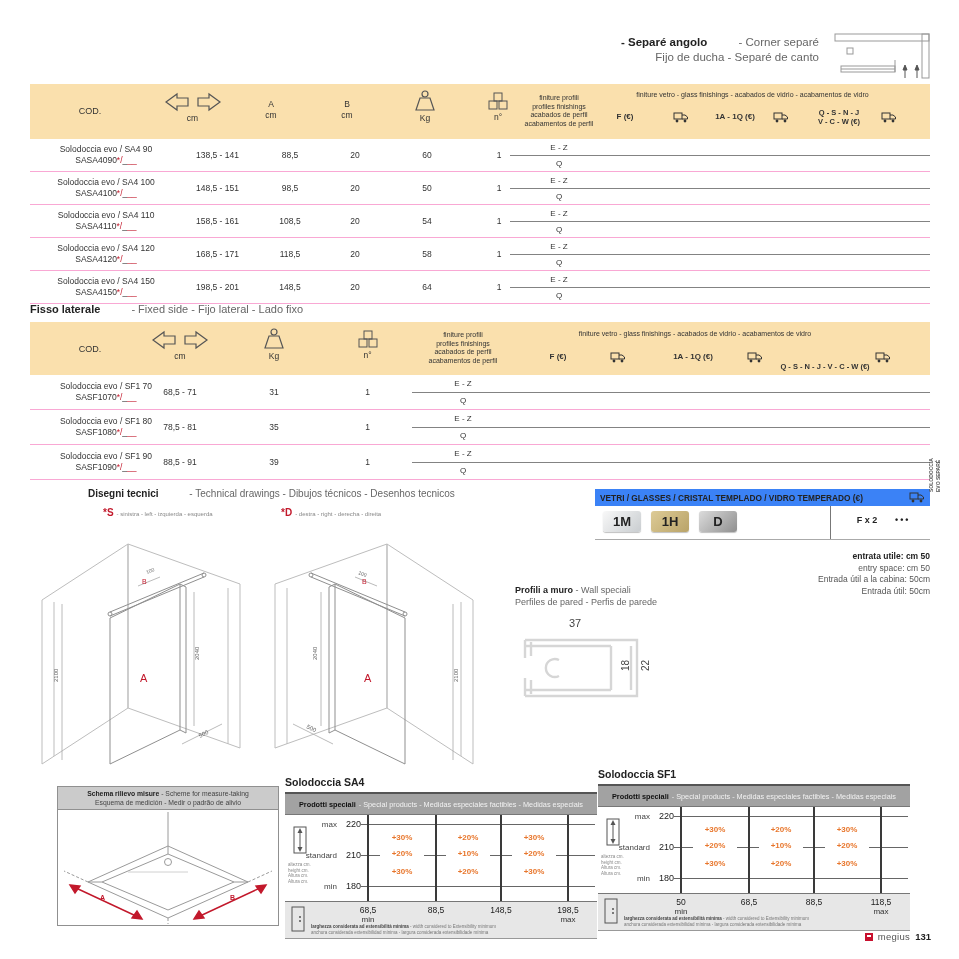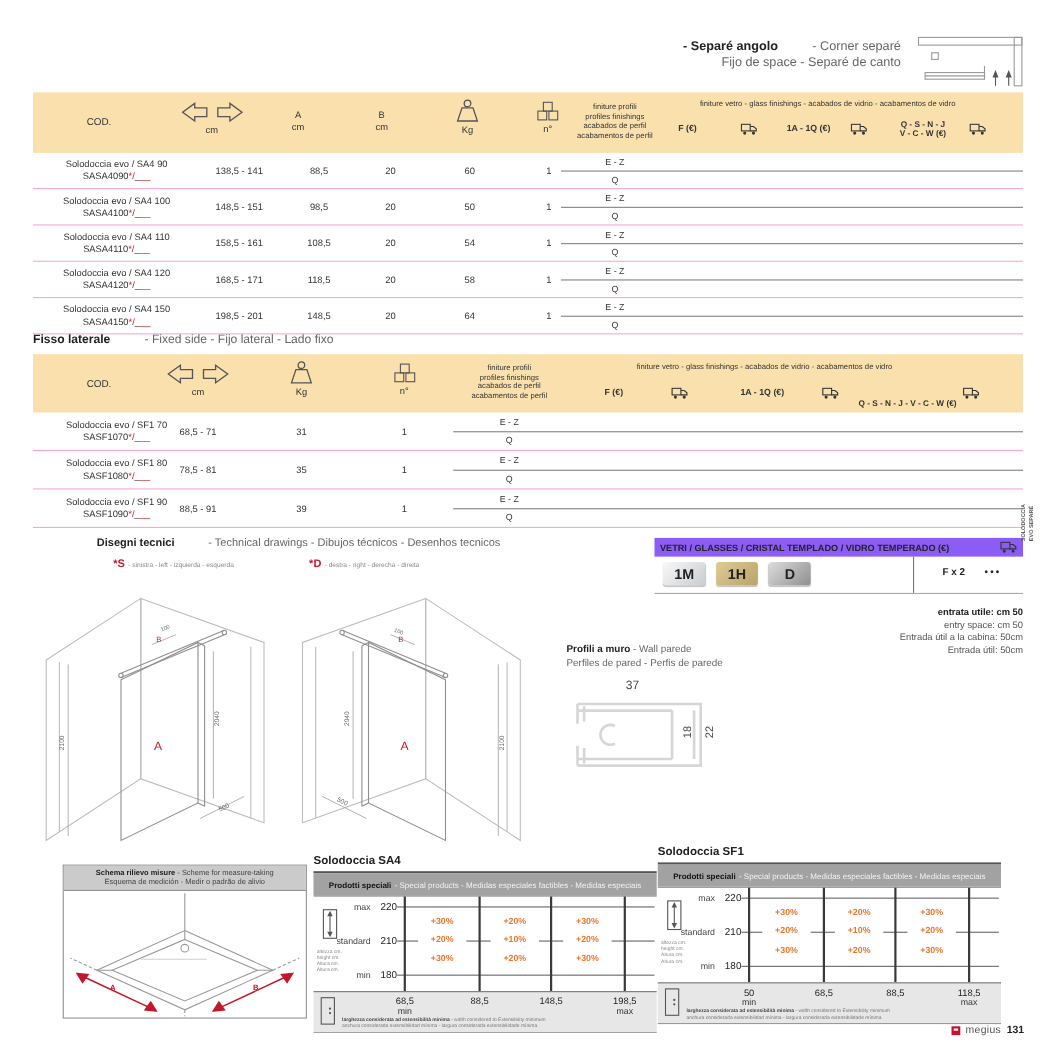--- a/index.html
+++ b/index.html
@@ -76,21 +76,21 @@
   .sect-h{position:absolute;font-size:11px;}
   .sect-h .b{font-size:11px;}
 
   
   .marker{position:absolute;font-size:6px;color:#888;}
   .marker .mk{color:#c2182b;font-size:10px;font-weight:bold;margin-right:3px;}
   .draw{position:absolute;}
 
   
   .vetri{position:absolute;left:595px;top:489px;width:335px;}
-  .vetri-title{height:17px;background:#8b5cf6;display:flex;align-items:center;font-size:8.3px;font-weight:bold;
+  .vetri-title{height:17px;background:#3b82f6;display:flex;align-items:center;font-size:8.3px;font-weight:bold;
                color:#222;padding:0 5px;box-sizing:border-box;}
   .vetri-title .sp{flex:1;}
   .vetri-body{position:relative;height:33px;border-bottom:1px solid #aaa;}
   .swatch{position:absolute;top:5px;width:38px;height:21px;border-radius:3px;display:flex;align-items:center;
           justify-content:center;font-size:13px;font-weight:bold;color:#222;box-shadow:0 1px 1px rgba(0,0,0,.25);}
   .sw-1m{left:8px;background:linear-gradient(135deg,#f8f8f8,#c9cdd0);}
   .sw-1h{left:56px;background:linear-gradient(135deg,#ddcb96,#b9a368);}
   .sw-d{left:104px;background:linear-gradient(135deg,#dcdcdc,#8f8f8f);}
   .vetri-div{position:absolute;left:235px;top:0;bottom:0;width:1px;background:#777;}
   .fx2{position:absolute;left:244px;top:9px;width:56px;text-align:center;font-size:9px;font-weight:bold;color:#222;}
@@ -139,21 +139,21 @@
   .pgnum{font-weight:bold;color:#222;}
   svg{display:block;}
 </style>
 </head>
 <body>
 
 <div class="page">
 
   <div class="hdr-text">
     <div><span class="b">- Separé angolo</span><span class="grey"> - Corner separé</span></div>
-    <div class="grey">Fijo de space - Separé de canto</div>
+    <div class="grey">Fijo de ducha - Separé de canto</div>
   </div>
   <div class="hdr-diagram">
     <svg width="105" height="58" viewBox="0 0 105 58">
       <g fill="none" stroke="#999" stroke-width="1">
         <rect x="2" y="12" width="94" height="7"></rect>
         <rect x="89" y="12" width="7" height="44"></rect>
         <rect x="8" y="44" width="54" height="6"></rect>
           <line x1="8" y1="47" x2="62" y2="47"></line>
         <rect x="14" y="26" width="6" height="6"></rect>
         <line x1="62" y1="50" x2="62" y2="38"></line>
@@ -556,21 +556,21 @@
   </div>
 
   <div class="entrata">
     <div class="b">entrata utile: cm 50</div>
     <div>entry space: cm 50</div>
     <div>Entrada útil a la cabina: 50cm</div>
     <div>Entrada útil: 50cm</div>
   </div>
 
   <div class="muro-txt">
-    <div><span class="b" style="font-size:9px;">Profili a muro</span><span> - Wall parede</span></div>
+    <div><span class="b" style="font-size:9px;">Profili a muro</span><span> - Wall speciali</span></div>
     <div>Perfiles de pared - Perfis de parede</div>
   </div>
   <div class="dim37">37</div>
   <div class="draw" style="left:515px;top:632px;">
     <svg width="130" height="72" viewBox="0 0 130 72">
       <g fill="none" stroke="#d6d6d6" stroke-width="2.4">
         <path d="M10 8 H122 V64 H10"></path>
         <path d="M10 14 H96 M96 14 V58 M10 58 H96"></path>
         <path d="M10 8 V26 M10 46 V64 M16 10 V24 M16 48 V62"></path>
         <path d="M44 28 a9 9 0 1 0 0 16"></path>

